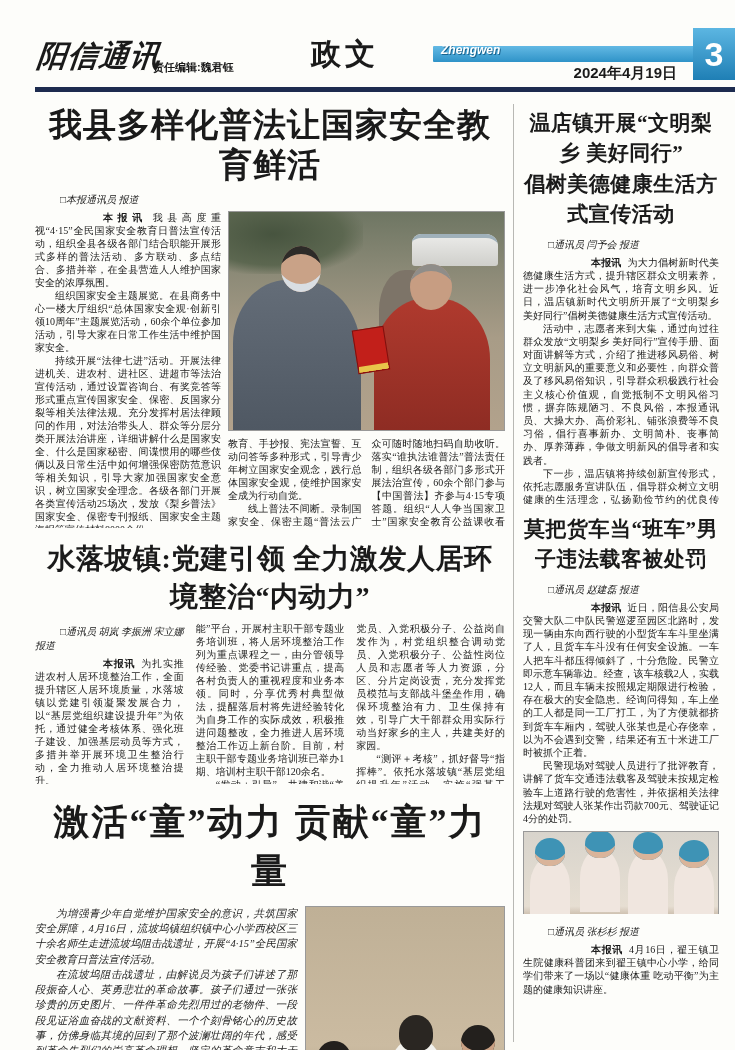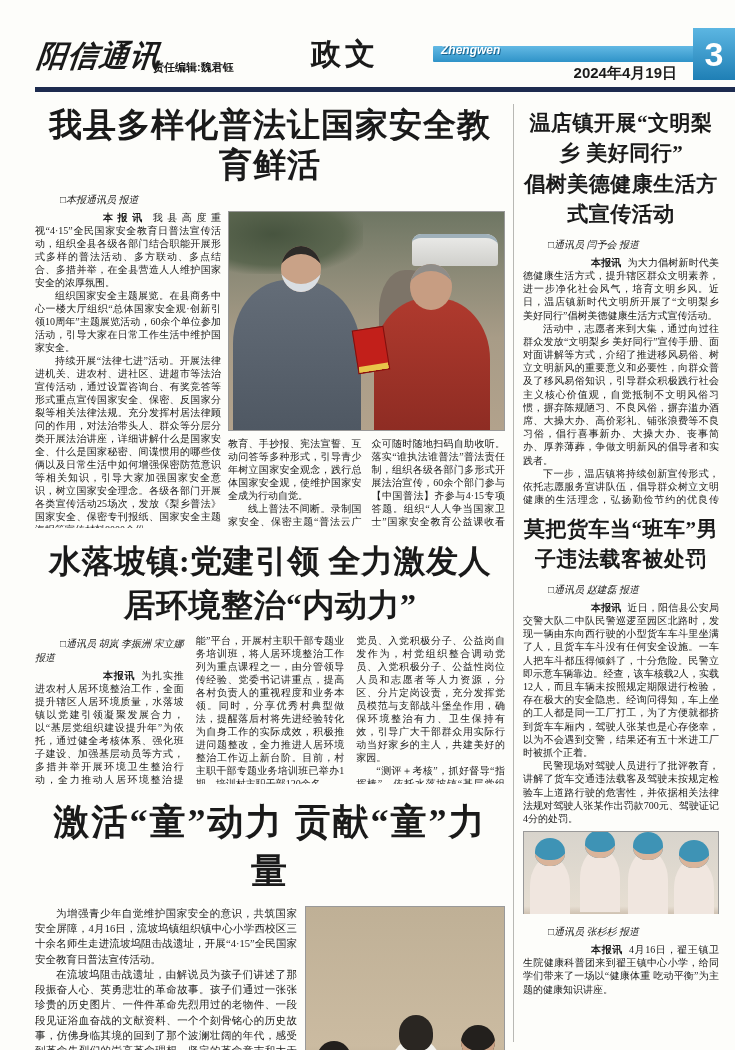--- a/index.html
+++ b/index.html
@@ -44,28 +44,28 @@
   .pm-car { position:absolute; right:6px; top:22px; width:86px; height:32px; background:linear-gradient(180deg,#ececea,#cfcfcb); border-radius:9px 12px 3px 3px; box-shadow:inset 0 8px 0 -4px #9fb0ba; }
   .pm-person-back { position:absolute; left:150px; bottom:70px; width:58px; height:90px; background:#7d7468; border-radius:45% 45% 0 0; }
   .pm-man { position:absolute; left:4px; bottom:0; width:128px; height:150px; background:linear-gradient(180deg,#646d78,#4f5863); border-radius:42% 48% 0 0; }
   .pm-man-head { position:absolute; left:52px; bottom:138px; width:40px; height:46px; background:#c9a287; border-radius:50%; box-shadow:inset 0 14px 0 -6px #2d2b28, inset 0 -14px 0 -6px #d9dee3; }
   .pm-woman { position:absolute; right:14px; bottom:0; width:116px; height:132px; background:linear-gradient(180deg,#b03a2e,#8e2c23); border-radius:46% 46% 0 0; }
   .pm-woman-head { position:absolute; right:52px; bottom:120px; width:42px; height:46px; background:#c79d82; border-radius:50%; box-shadow:inset 0 13px 0 -6px #8f8d89; }
   .pm-book { position:absolute; left:126px; bottom:58px; width:32px; height:44px; background:#c21f1a; transform:rotate(-9deg); box-shadow:inset 0 -26px 0 -20px #e8c54a; border:1px solid #7c120f; }
   .below-photo { margin-top:6px; column-count:2; column-gap:10px; height:132px; overflow:hidden; }
   
   .a-slp { margin-top:12px; height:244px; overflow:hidden; }
-  .a-slp h2 { font-size:32px; text-align:center; letter-spacing:0.5px; margin-bottom:6px; }
+  .a-slp h2 { font-size:28px; text-align:center; letter-spacing:0.5px; margin-bottom:6px; }
   .slp-cols { column-count:3; column-gap:12px; height:196px; overflow:hidden; }
   
   .a-jh { margin-top:14px; height:auto; overflow:hidden; }
   .a-jh h2 { font-size:36px; text-align:center; letter-spacing:2px; margin-bottom:10px; }
   .jh-row { display:flex; gap:8px; }
   .jh-text { width:262px; flex:none; }
-  .jh-text .p { font-size:10.5px; line-height:1.45; }
+  .jh-text .p { font-style:italic; font-size:10.5px; line-height:1.45; }
   .photo-kids { position:relative; flex:1; height:254px; overflow:hidden; border:1px solid #999;
     background:linear-gradient(180deg,#bfb096 0%,#cbbba1 55%,#a29781 85%,#8d8271 100%); }
   .kid { position:absolute; bottom:0; width:52px; height:92px; background:linear-gradient(180deg,#e8c832 0%,#e8c832 55%,#4f9e4f 70%,#e8c832 80%); border-radius:40% 40% 0 0; }
   .kid .hair { position:absolute; left:50%; transform:translateX(-50%); top:-26px; width:34px; height:34px; background:#23201d; border-radius:50%; box-shadow:inset 0 -10px 0 -2px #caa184; }
   .kid .scarf { position:absolute; left:50%; transform:translateX(-50%); top:6px; width:0; height:0; border-left:12px solid transparent; border-right:12px solid transparent; border-top:18px solid #c22a20; }
   .teacher { position:absolute; left:78px; bottom:0; width:64px; height:120px; background:#f3f2ee; border-radius:45% 45% 0 0; box-shadow:inset 0 -30px 0 -12px #e5e3dd; }
   .teacher .hair { position:absolute; left:50%; transform:translateX(-50%); top:-24px; width:34px; height:36px; background:#2a2622; border-radius:50% 50% 40% 40%; }
   
   .right-col h3 { font-size:21px; text-align:center; line-height:1.45; letter-spacing:0.5px; }
   .right-col .p { font-size:10px; line-height:1.32; }
@@ -177,21 +177,21 @@
 
     <div class="right-col">
 
       <article class="a-wd">
         <h3>
           <span>温店镇开展“文明梨乡 美好同行”</span><br>
           <span>倡树美德健康生活方式宣传活动</span>
         </h3>
         <div class="byline">□通讯员 闫予会 报道</div>
         <p class="p"><b class="lead">本报讯</b><span>为大力倡树新时代美德健康生活方式，提升辖区群众文明素养，进一步净化社会风气，培育文明乡风。近日，温店镇新时代文明所开展了“文明梨乡 美好同行”倡树美德健康生活方式宣传活动。</span></p>
-        <p class="p">活动中，志愿者来到大集，通过向过往群众发放“文明梨乡 美好同行”宣传手册、面对面讲解等方式，介绍了推进移风易俗、树立文明新风的重要意义和必要性，向群众普及了移风易俗知识，引导群众积极践行社会主义核心价值观，自觉抵制不文明风俗习惯，摒弃陈规陋习、不良风俗，摒弃滥办酒席、大操大办、高价彩礼、铺张浪费等不良习俗，倡行喜事新办、大操大办、丧事简办、厚养薄葬，争做文明新风的倡导者和实践者。</p>
+        <p class="p">活动中，志愿者来到大集，通过向过往群众发放“文明梨乡 美好同行”宣传手册、面对面讲解等方式，介绍了推进移风易俗、树立文明新风的重要意义和必要性，向群众普及了移风易俗知识，引导群众积极践行社会主义核心价值观，自觉抵制不文明风俗习惯，摒弃陈规陋习、不良风俗，本报通讯员、大操大办、高价彩礼、铺张浪费等不良习俗，倡行喜事新办、文明简朴、丧事简办、厚养薄葬，争做文明新风的倡导者和实践者。</p>
         <p class="p">下一步，温店镇将持续创新宣传形式，依托志愿服务宣讲队伍，倡导群众树立文明健康的生活理念，弘扬勤俭节约的优良传统，营造浓厚宣传氛围，推动形成积极健康向上的社会文明新风气，共建美好文明家园。</p>
 
       </article>
 
       <article class="a-hc">
         <h3>莫把货车当“班车”男子违法载客被处罚</h3>
         <div class="byline">□通讯员 赵建磊 报道</div>
         <p class="p"><b class="lead">本报讯</b><span>近日，阳信县公安局交警大队二中队民警巡逻至园区北路时，发现一辆由东向西行驶的小型货车车斗里坐满了人，且货车车斗没有任何安全设施。一车人把车斗都压得倾斜了，十分危险。民警立即示意车辆靠边。经查，该车核载2人，实载12人，而且车辆未按照规定期限进行检验，存在极大的安全隐患。经询问得知，车上坐的工人都是同一工厂打工，为了方便就都挤到货车车厢内，驾驶人张某也是心存侥幸，以为不会遇到交警，结果还有五十米进工厂时被抓个正着。</span></p>
         <p class="p">民警现场对驾驶人员进行了批评教育，讲解了货车交通违法载客及驾驶未按规定检验车上道路行驶的危害性，并依据相关法律法规对驾驶人张某作出罚款700元、驾驶证记4分的处罚。</p>
         <div class="photo-kg">

